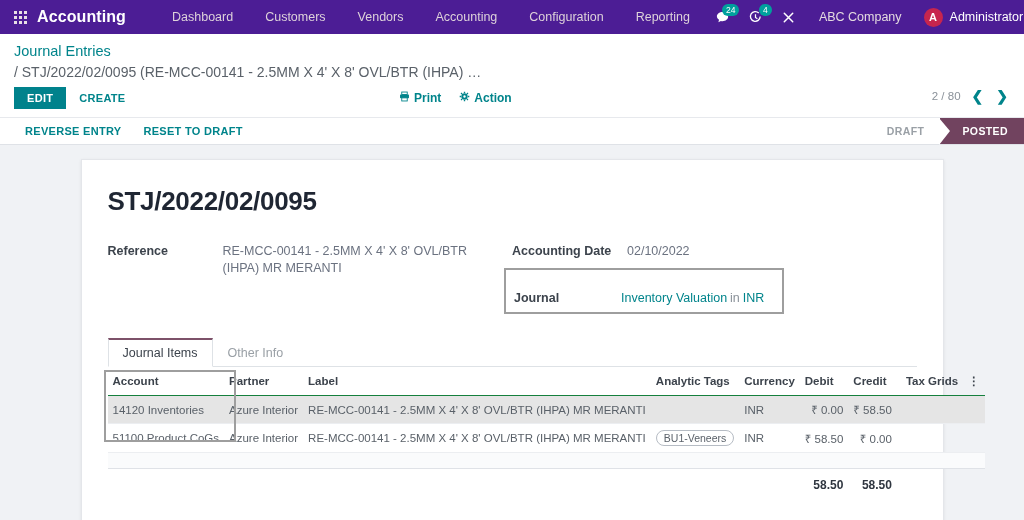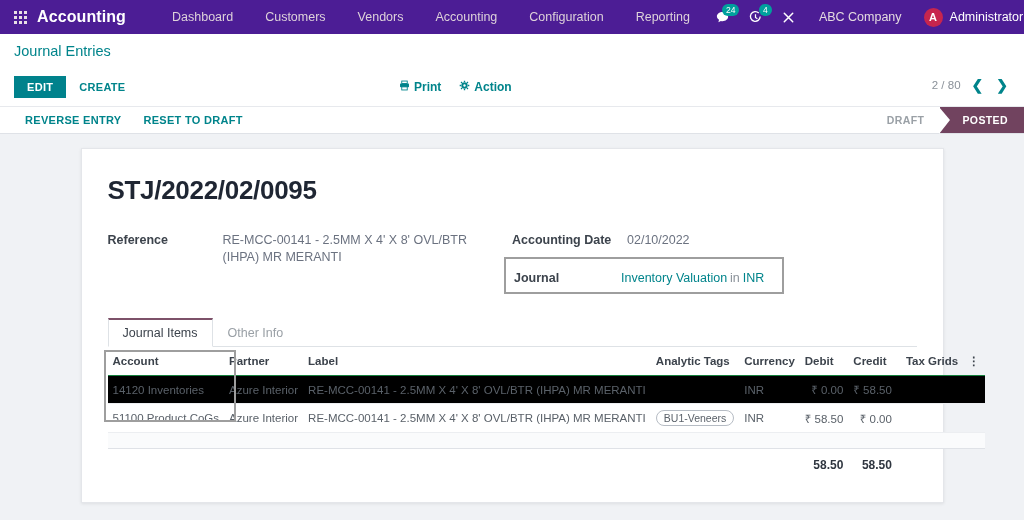--- a/index.html
+++ b/index.html
@@ -121,21 +121,21 @@
     color: #5a6169;
     font-size: 14px;
     line-height: 20px;
     margin-top: 2px;
     white-space: nowrap;
     overflow: hidden;
   }
   .cp-buttons {
     display: flex;
     align-items: flex-start;
-    margin-top: 16px;
+    margin-top: 5px;
     padding-bottom: 8px;
     position: relative;
   }
   .btn-primary {
     background: #00828c;
     color: #ffffff;
     font-size: 11px;
     font-weight: bold;
     letter-spacing: .3px;
     padding: 5px 13px;
@@ -272,21 +272,21 @@
     width: 115px;
     flex: 0 0 115px;
   }
   .fvalue { color: #6b7280; font-size: 12.5px; }
   .fvalue.wide { max-width: 255px; }
   .link-val { color: #00848b; cursor: pointer; }
   .in-word { color: #8a9199; padding: 0 3px; }
 
   .hl-box {
     border: 2px solid #9e9e9e;
-    padding: 11px 8px 5px 8px;
+    padding: 20px 8px 5px 8px;
     margin-left: -8px;
     margin-top: 2px;
     display: inline-flex;
     min-width: 280px;
   }
   .hl-box .flabel { width: 107px; flex: 0 0 107px; }
 
   
   .tabs {
     display: flex;
@@ -327,21 +327,21 @@
     border-bottom: 1px solid #15803d;
     white-space: nowrap;
   }
   table.items td {
     padding: 6px 5px;
     color: #5a6169;
     border-bottom: 1px solid #eceef1;
     white-space: nowrap;
     font-size: 11.5px;
   }
-  tr.row-alt td { background: #000000; }
+  tr.row-alt td { background: #e5e5e5; }
   .num { text-align: right; }
   .col-dots { width: 14px; text-align: center; color: #9aa0a6; cursor: pointer; }
   .tag-pill {
     display: inline-block;
     border: 1px solid #b6bcc4;
     border-radius: 10px;
     padding: 1px 7px;
     font-size: 10.5px;
     color: #5a6169;
     background: #fff;
@@ -409,20 +409,21 @@
     <div class="company-name">ABC Company</div>
     <div class="user-block">
       <div class="avatar">A</div>
       <span class="user-name">Administrator</span>
     </div>
   </div>
 </div>
 
 <div class="control-panel">
   <div class="breadcrumb-line1">Journal Entries</div>
+  <div class="breadcrumb-line2">/ STJ/2022/02/0095 (RE-MCC-00141 - 2.5MM X 4' X 8' OVL/BTR (IHPA) …</div>
 
   <div class="cp-buttons">
     <button class="btn-primary">EDIT</button>
     <button class="btn-flat">CREATE</button>
 
     <div class="cp-mid">
       <div class="cp-link">
         <span>
           <svg width="11" height="11" viewBox="0 0 16 16" aria-hidden="true">
             <rect x="4" y="1.5" width="8" height="3.5" fill="none" stroke="#00848b" stroke-width="1.3"></rect>

